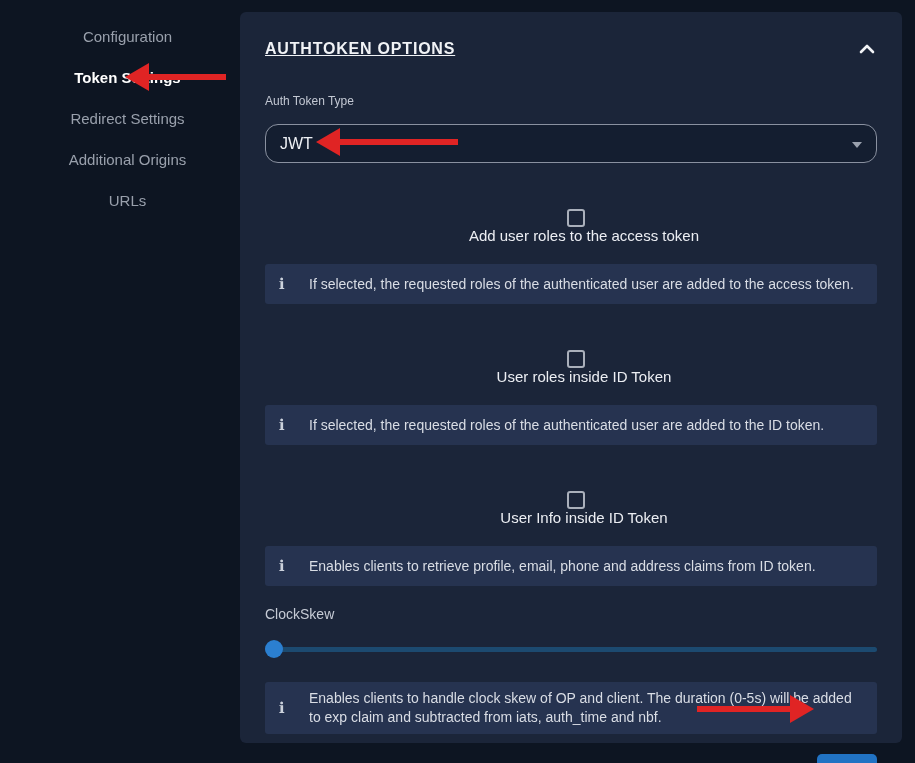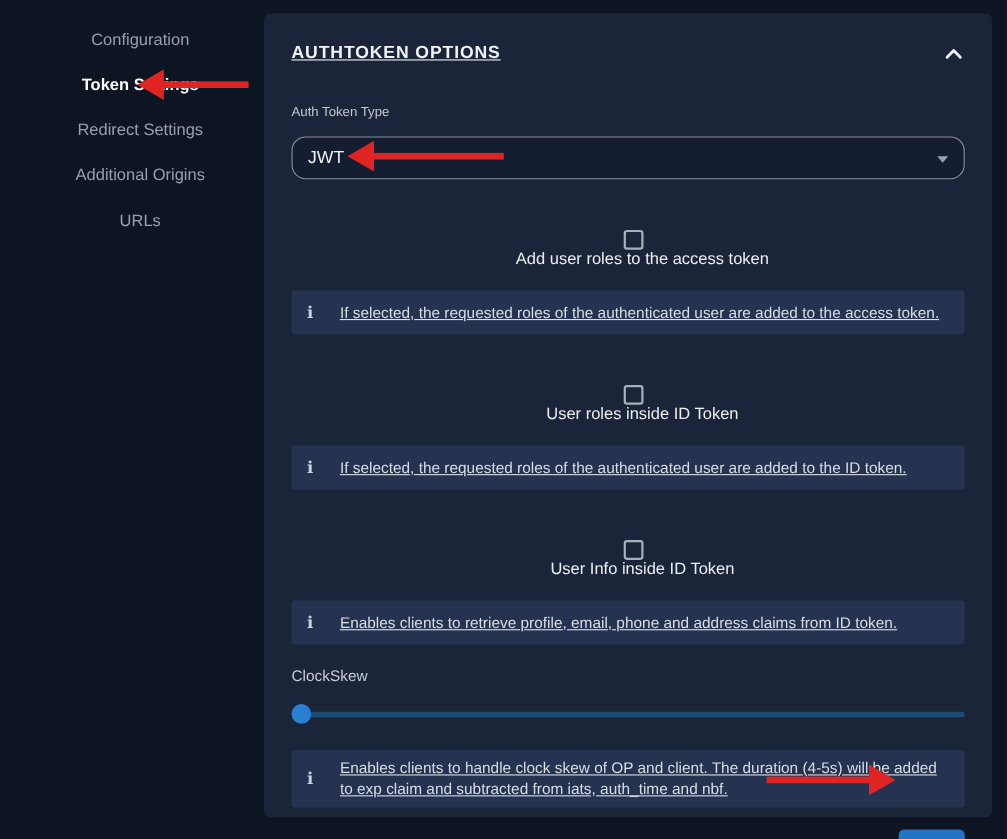--- a/index.html
+++ b/index.html
@@ -27,21 +27,21 @@
               border-top:6px solid #9aa1ae;}
 
   .opt-group{margin-top:46px;}
   .opt-row{display:flex;align-items:center;margin-left:9px;margin-bottom:20px;flex-direction:column;}
   .checkbox{width:18px;height:18px;border:2px solid #aab0bb;border-radius:3px;background:transparent;cursor:pointer;flex:none;}
   .opt-label{font-size:15px;color:#eceef3;margin-left:17px;}
 
   .info-box{display:flex;align-items:center;width:612px;min-height:40px;
             background:#263350;border-radius:3px;padding:7px 14px 7px 14px;}
   .info-icon{flex:none;width:30px;font-size:15px;color:#ccd2dc;font-family:"DejaVu Sans",sans-serif;}
-  .info-text{font-size:14px;color:#d9dde5;line-height:19px;text-decoration:underline;}
+  .info-text{font-size:14px;color:#d9dde5;line-height:19px;}
 
   .slider-section{margin-top:20px;}
   .slider-label{font-size:14px;color:#c6cbd5;margin-bottom:18px;}
   .slider{position:relative;width:612px;height:18px;cursor:pointer;}
   .slider-track{position:absolute;left:0;right:0;top:7px;height:5px;background:#1c4a70;border-radius:3px;}
   .slider-thumb{position:absolute;left:0;top:0;width:18px;height:18px;border-radius:50%;background:#2b7fd0;}
 
   .footer{display:flex;justify-content:flex-end;margin-top:20px;}
   .save-btn{width:60px;height:33px;background:#2173c4;color:#000000;font-size:14px;
             border:none;border-radius:5px;cursor:pointer;}
@@ -121,21 +121,21 @@
 
     <div class="slider-section">
       <div class="slider-label">ClockSkew</div>
       <div class="slider" role="slider" aria-valuenow="0">
         <div class="slider-track"></div>
         <div class="slider-thumb"></div>
       </div>
     </div>
     <div class="info-box" style="margin-top:24px;">
       <span class="info-icon">ℹ</span>
-      <span class="info-text">Enables clients to handle clock skew of OP and client. The duration (4-5s) will be added to exp claim and subtracted from iats, auth_time and nbf.</span>
+      <span class="info-text">Enables clients to handle clock skew of OP and client. The duration (0-5s) will be added to exp claim and subtracted from iats, auth_time and nbf.</span>
     </div>
 
     <div class="footer">
       <button class="save-btn">Save</button>
     </div>
 
   </section>
 
   <div class="arrow" style="left:125px;top:77px;width:101px;">
     <span class="head-left"></span>

